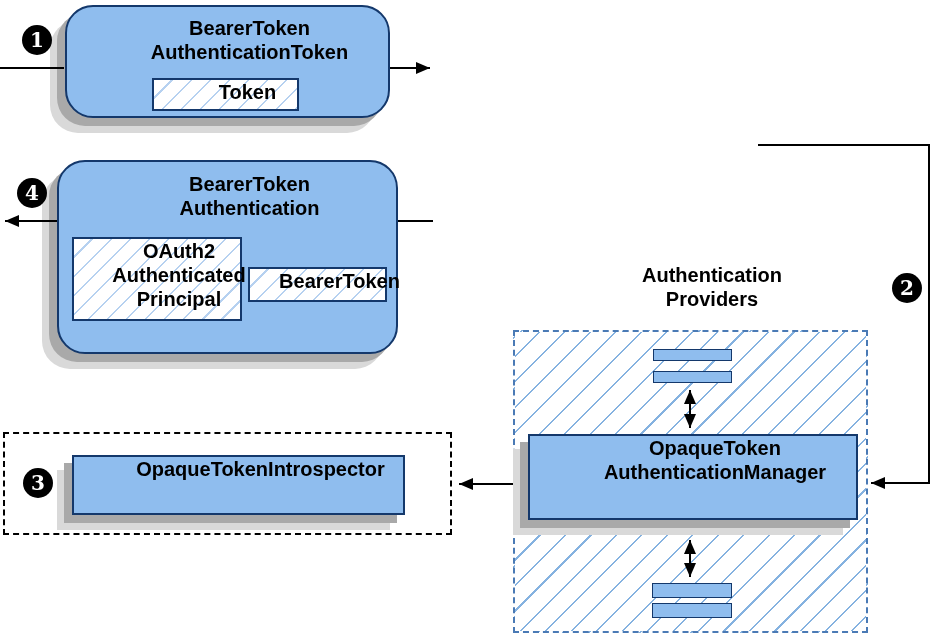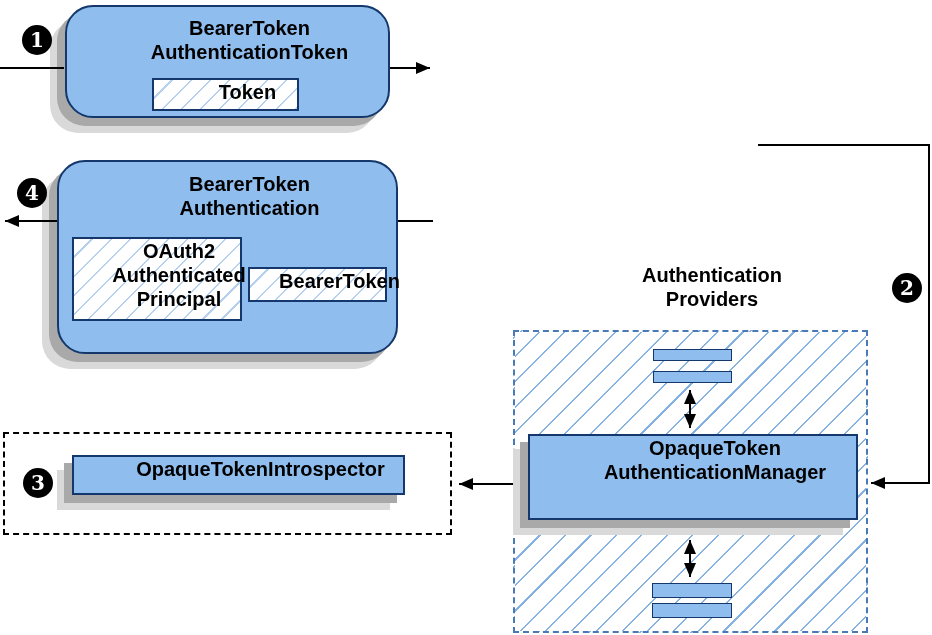--- a/index.html
+++ b/index.html
@@ -100,21 +100,21 @@
     <div class="bar" style="left:138px;top:39px;width:79px;height:12px"></div>
     <div class="box shadow flex" style="left:13px;top:102px;width:330px;height:86px">
       <span class="title">OpaqueToken
 AuthenticationManager</span>
     </div>
     <div class="bar" style="left:137px;top:251px;width:80px;height:15px"></div>
     <div class="bar" style="left:137px;top:271px;width:80px;height:15px"></div>
   </div>
 
   <div class="abs" style="left:3px;top:432px;width:449px;height:103px;border:2px dashed #000">
-    <div class="box shadow flex" style="left:67px;top:21px;width:333px;height:40px">
+    <div class="box shadow flex" style="left:67px;top:21px;width:333px;height:60px">
       <span class="title">OpaqueTokenIntrospector</span>
     </div>
   </div>
 
   <svg class="overlay" width="932" height="635">
     <defs>
       <marker id="arr" markerUnits="userSpaceOnUse" markerWidth="15" markerHeight="12" refX="14" refY="6" orient="auto-start-reverse">
         <path d="M0,0 L14,6 L0,12 Z"></path>
       </marker>
     </defs>

